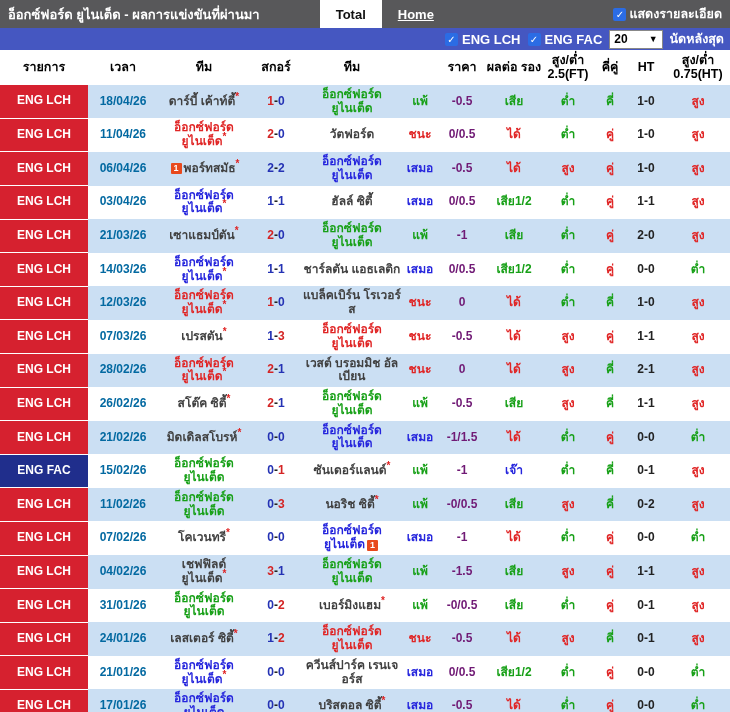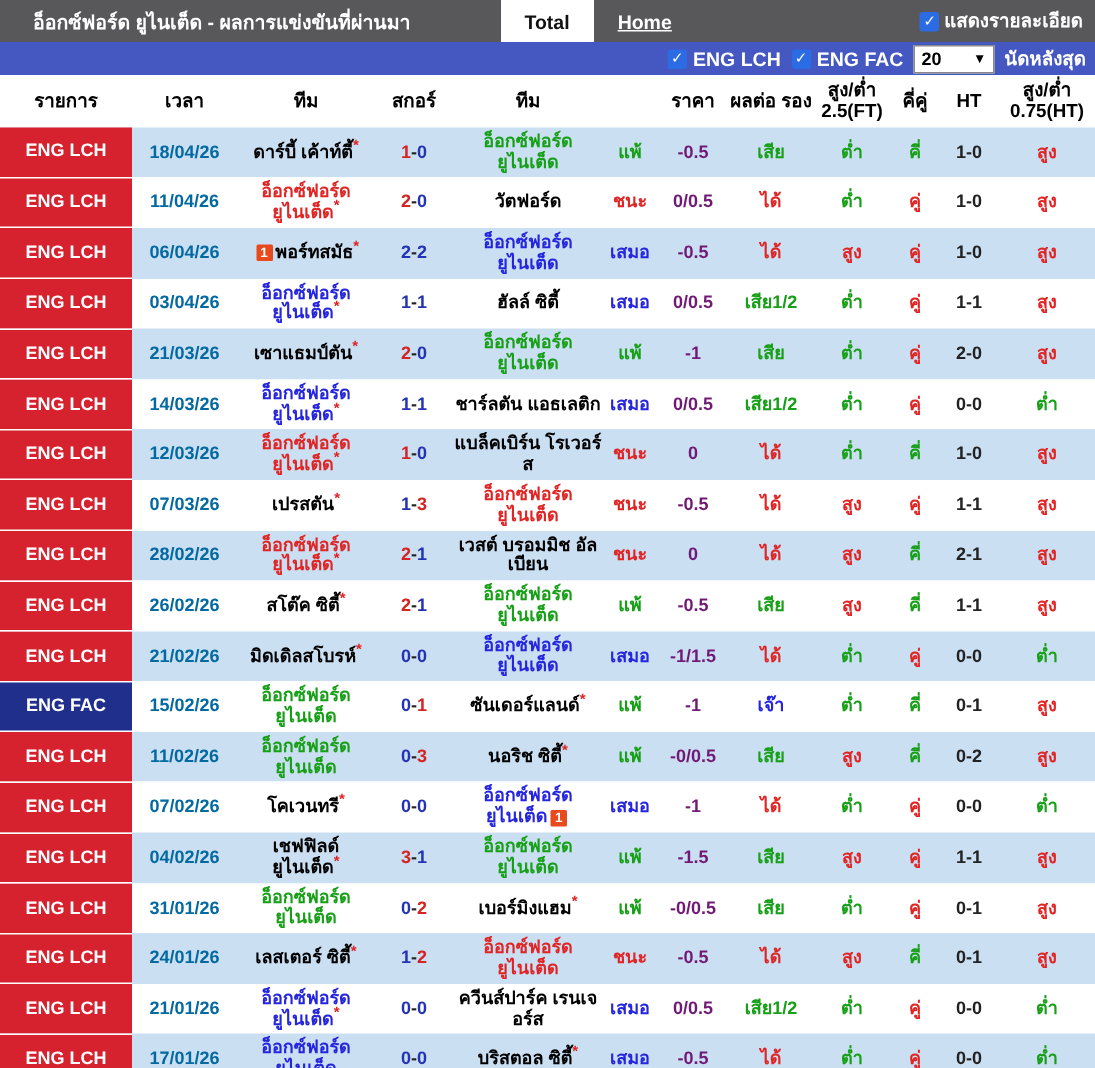--- a/index.html
+++ b/index.html
@@ -1,21 +1,21 @@
 <!DOCTYPE html>
 <html><head>
 <meta charset="utf-8">
 <style>
   html,body{margin:0;padding:0;}
   body{width:730px;background:#e9e9e9;font-family:"Liberation Sans","DejaVu Sans",sans-serif;}
   .page{width:730px;background:#ffffff;}
 
   
   .topbar{height:28px;background:#58585a;display:flex;align-items:center;color:#fff;}
-  .page-title{font-size:13px;font-weight:bold;margin-left:22px;white-space:nowrap;}
+  .page-title{font-size:13px;font-weight:bold;margin-left:8px;white-space:nowrap;}
   .tabs{display:flex;margin-left:12px;height:100%;align-items:stretch;padding-left:48px;}
   .tab{font-size:13px;font-weight:bold;display:flex;align-items:center;padding:0 16px;cursor:pointer;}
   .tab.active{background:#ffffff;color:#111;}
   .tab.link{color:#fff;text-decoration:underline;}
   .details-toggle{margin-left:auto;margin-right:8px;display:flex;align-items:center;font-size:12.5px;font-weight:bold;gap:3px;}
   .cb{width:13px;height:13px;background:#2b6ce4;border-radius:2px;color:#fff;font-size:10px;line-height:13px;text-align:center;display:inline-block;}
 
   
   .filterbar{height:22px;background:#4557c1;display:flex;align-items:center;justify-content:flex-end;color:#fff;font-weight:bold;font-size:13px;gap:7px;padding-right:6px;}
   .league-filter{display:flex;align-items:center;gap:4px;cursor:pointer;}
@@ -35,21 +35,21 @@
   td.date{color:#0369a1;font-weight:normal;}
   .star{color:#e02222;font-size:10px;vertical-align:super;line-height:0;}
   .card-badge{display:inline-block;background:#e8491d;color:#fff;font-size:9px;font-weight:bold;width:11px;height:11px;line-height:11px;border-radius:1px;margin:0 2px;vertical-align:middle;}
   .res-inner{display:inline-block;max-width:27px;word-break:break-all;}
   td.ht{color:#222;font-weight:normal;}
   td.price{font-weight:bold;}
 
   .t-red{color:#e02525;}
   .t-green{color:#17a017;}
   .t-blue{color:#2525dd;}
-  .t-black{color:#000000;}
+  .t-black{color:#404040;}
   .s-red{color:#d42424;}
   .s-blue{color:#2432b4;}
   .c-price{color:#701a75;text-align:center;}
   .dash{color:#222;}
 </style>
 </head>
 <body>
 
 <div class="page">
 

